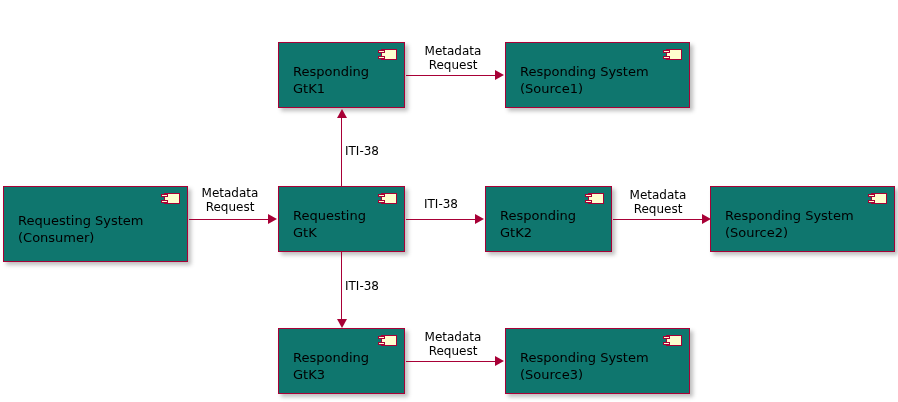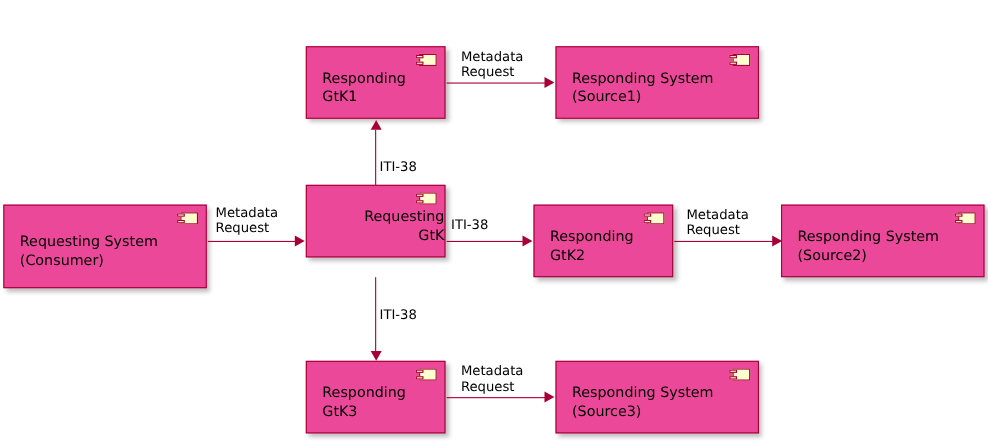--- a/index.html
+++ b/index.html
@@ -32,21 +32,21 @@
     font-weight: bold;
     color: #000000;
     font-family: "DejaVu Sans", sans-serif;
     letter-spacing: -0.2px;
   }
 
   
   .component {
     position: absolute;
     box-sizing: border-box;
-    background: #ec4899;
+    background: #0f766e;
     border: 1.5px solid #A80036;
     box-shadow: 3px 3px 4px rgba(40, 40, 40, 0.30);
     display: flex;
     align-items: center;
     justify-content: flex-start;
   }
 
   .comp-label {
     display: block;
     width: 100%;
@@ -119,21 +119,21 @@
 
   
   .edge-label {
     position: absolute;
     font-size: 12px;
     line-height: 14px;
     color: #000000;
     white-space: pre-line;
     font-family: "DejaVu Sans", sans-serif;
   }
-  .edge-label.center { }
+  .edge-label.center { text-align: center; }
   .edge-label.left { text-align: left; }
 </style>
 </head>
 <body>
 
 <div id="diagram">
 
 
   <div class="component" style="left:278px; top:42px; width:127px; height:66px;">
     <span class="comp-label">Responding
@@ -160,21 +160,21 @@
     <span class="comp-label">Requesting System
 (Consumer)</span>
     <span class="comp-icon"></span>
   </div>
 
   <div class="hline" style="left:189px; top:219px; width:80px;"></div>
   <div class="arrow-right" style="left:268px; top:214px;"></div>
   <div class="edge-label center" style="left:196px; top:186px; width:68px;">Metadata
 Request</div>
 
-  <div class="component" style="left:278px; top:168px; width:127px; height:66px;text-align:right;">
+  <div class="component" style="left:278px; top:186px; width:127px; height:66px;">
     <span class="comp-label">Requesting
 GtK</span>
     <span class="comp-icon"></span>
   </div>
 
   <div class="hline" style="left:406px; top:219px; width:70px;"></div>
   <div class="arrow-right" style="left:475px; top:214px;"></div>
   <div class="edge-label center" style="left:410px; top:197px; width:62px;">ITI-38</div>
 
   <div class="component" style="left:485px; top:186px; width:127px; height:66px;">

